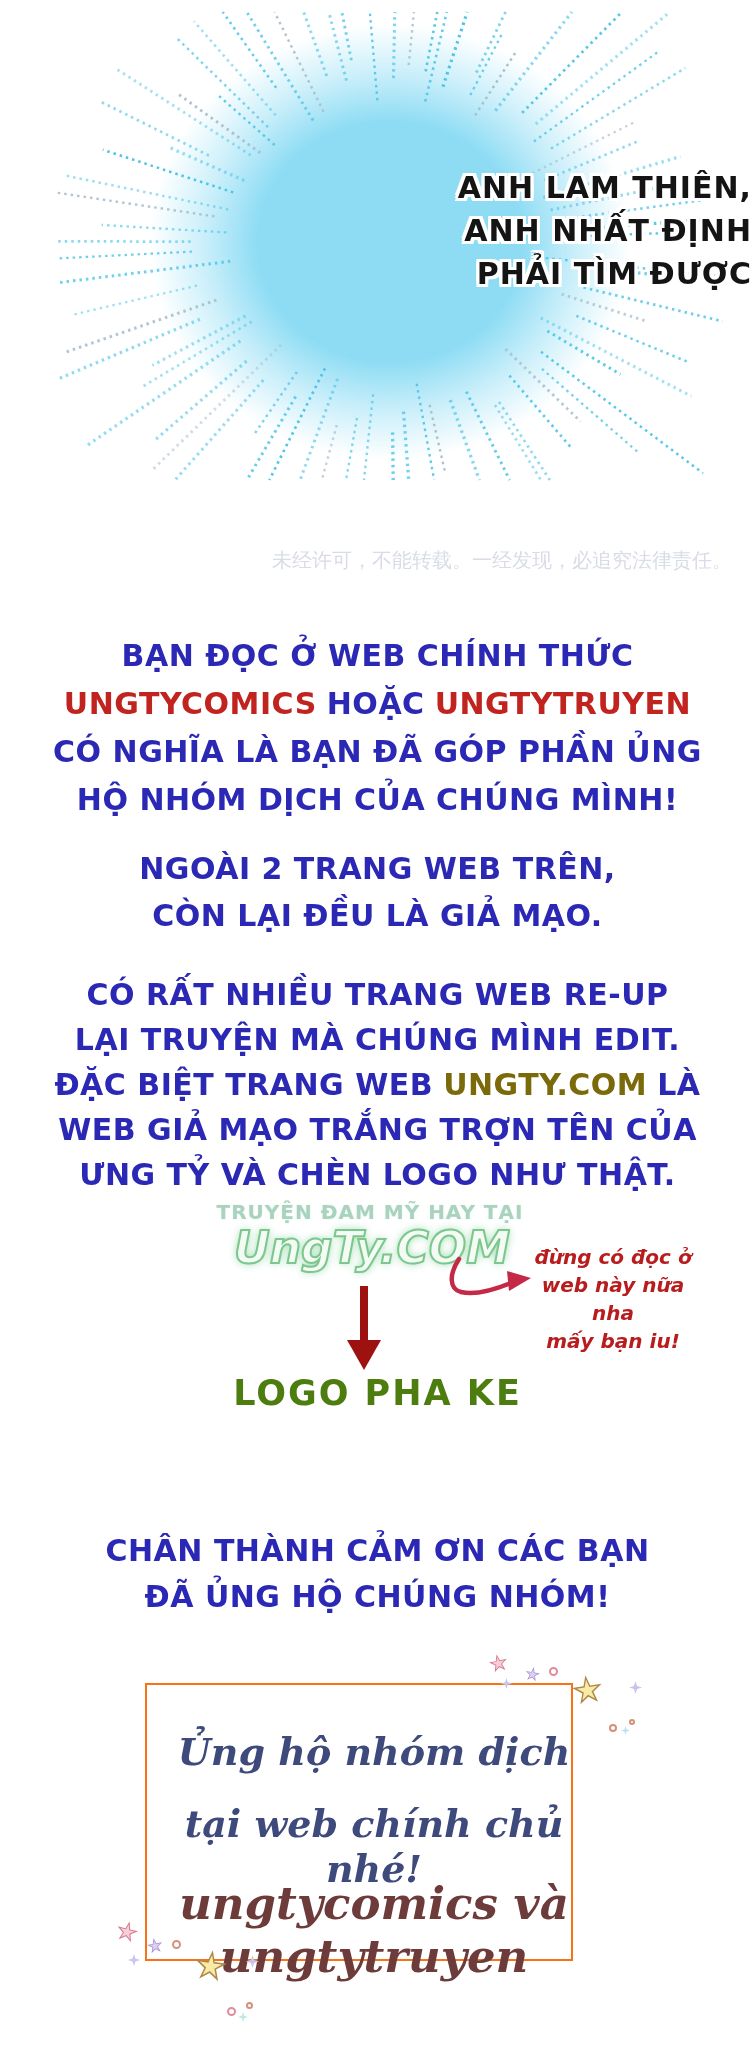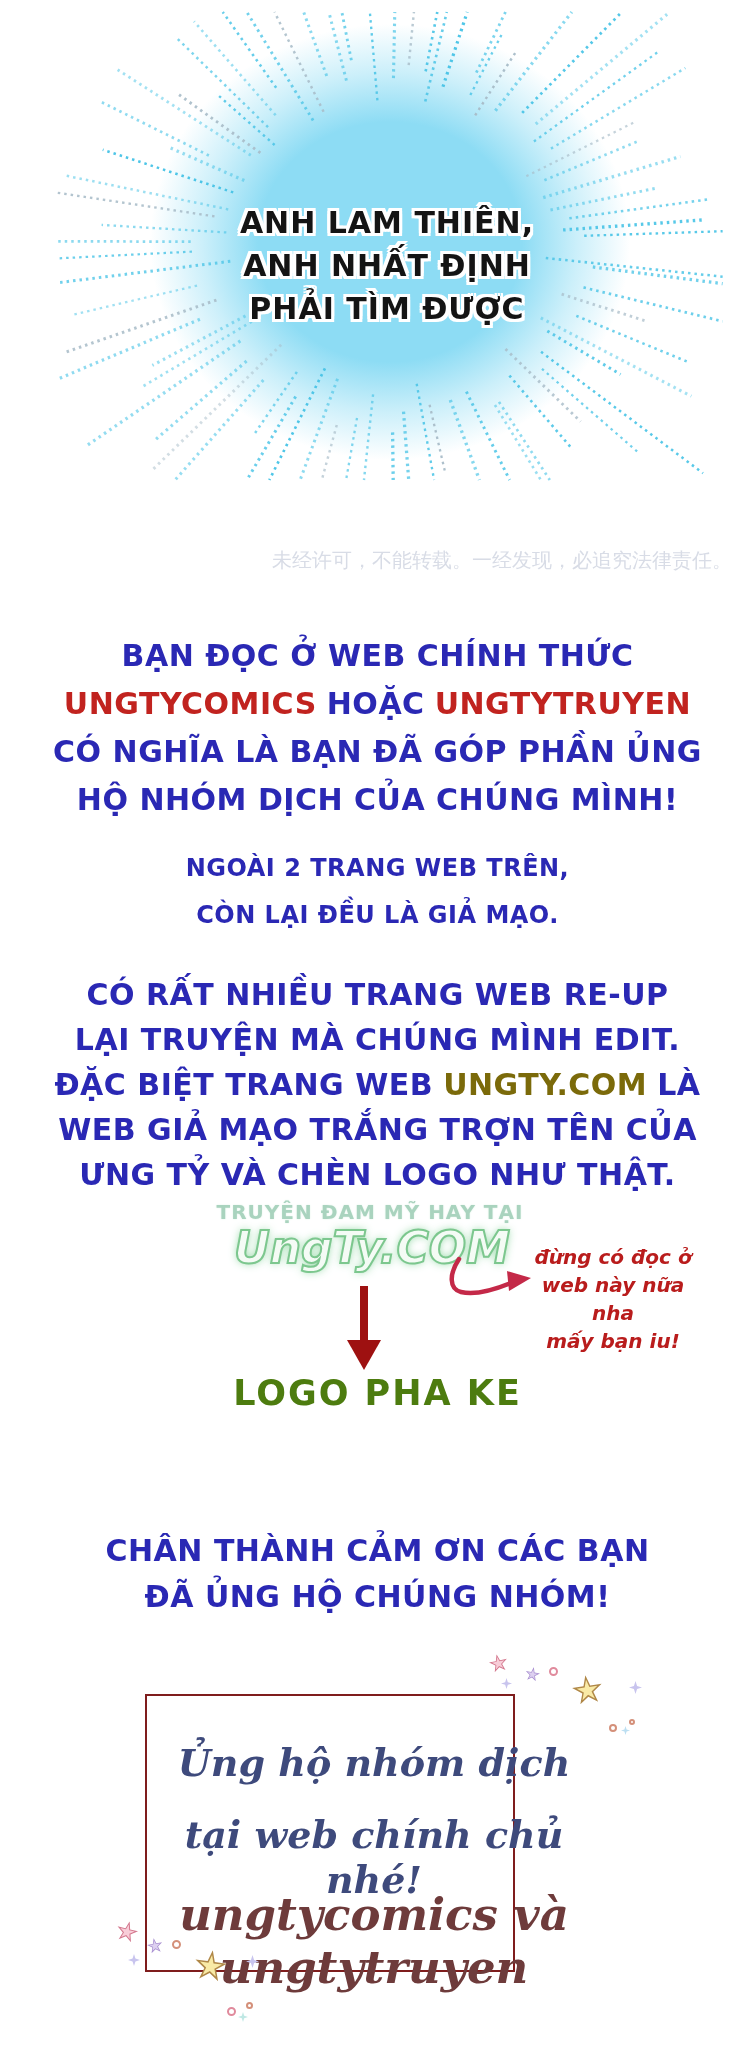--- a/index.html
+++ b/index.html
@@ -5,38 +5,37 @@
   html,body{margin:0;padding:0;background:#ffffff;}
   .page{
     position:relative; width:755px; height:2061px; margin:0 auto;
     background:#ffffff; overflow:hidden;
     font-family:"DejaVu Sans", sans-serif;
   }
   
   .burst-svg{position:absolute;left:0;top:0;}
   .burst-text{
     position:absolute; left:22px; top:166px; width:730px;
-    text-align:center; font-weight:bold; font-size:30px; line-height:43px;
+    text-align:right; font-weight:bold; font-size:30px; line-height:43px;
     color:#141414; letter-spacing:1px;
     text-shadow:-3px -3px 0 #fff,3px -3px 0 #fff,-3px 3px 0 #fff,3px 3px 0 #fff,
                 -3px 0 0 #fff,3px 0 0 #fff,0 -3px 0 #fff,0 3px 0 #fff;
-    margin-top:35px;
   }
   
   .cn-notice{
     position:absolute; left:272px; top:547px; font-size:20px; letter-spacing:0px;
     color:#d8dce6; white-space:nowrap;
   }
   
   .comic-block{
     position:absolute; left:0; width:755px; text-align:center;
     font-weight:bold; color:#2a28b4; letter-spacing:0.5px;
   }
   .blk1{top:632px; font-size:30px; line-height:48px;}
-  .blk2{top:845px; font-size:24px; line-height:47px;}
+  .blk2{top:845px; font-size:30px; line-height:47px;}
   .blk3{top:972px; font-size:30px; line-height:45px;}
   .blk4{top:1528px; font-size:30px; line-height:46px;}
   .txt-red{color:#c1231f;}
   .txt-olive{color:#7b6a0a;}
   .sp{display:inline-block;width:10px;}
   
   .logo-tagline{
     position:absolute; left:0; top:1200px; width:740px; text-align:center;
     font-size:20px; font-weight:bold; letter-spacing:1px; color:#a9d3be;
     text-shadow:0 0 2px #dff2e6;
@@ -53,22 +52,22 @@
     font-size:20px; line-height:28px; font-weight:bold; font-style:italic;
     color:#b91c1c;
   }
   .logo-caption{
     position:absolute; left:0; top:1373px; width:755px; text-align:center;
     font-size:35px; font-weight:bold; letter-spacing:2px; color:#4d7c0f;
   }
   .arrow-abs{position:absolute;}
   
   .footer-box{
-    position:absolute; left:145px; top:1683px; width:370px; height:278px;
-    border:2px solid #7f1d1d; box-sizing:border-box;margin-top:11px;
+    position:absolute; left:145px; top:1683px; width:428px; height:278px;
+    border:2px solid #f97316; box-sizing:border-box;
   }
   .script-line{
     position:absolute; left:0; width:454px; text-align:center;
     font-family:"DejaVu Serif", serif; font-style:italic; font-weight:bold;
   }
   .script-navy{color:#3e4a7c;}
   .script-maroon{color:#6e3b3b;}
   .sl1{top:44px; font-size:38px;}
   .sl2{top:116px; font-size:38px;}
   .sl3{top:192px; font-size:45px;}

